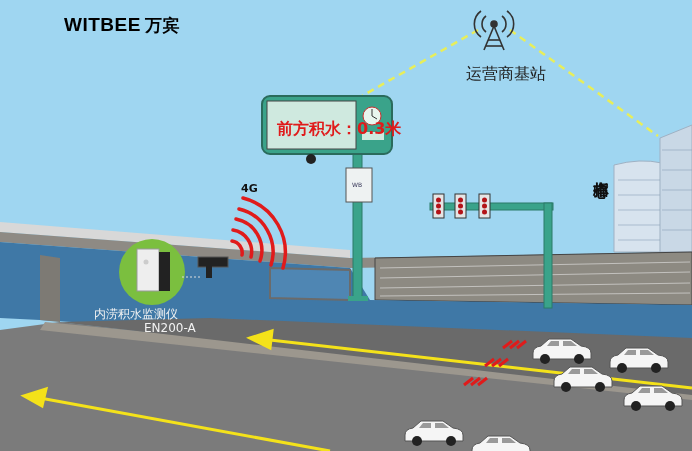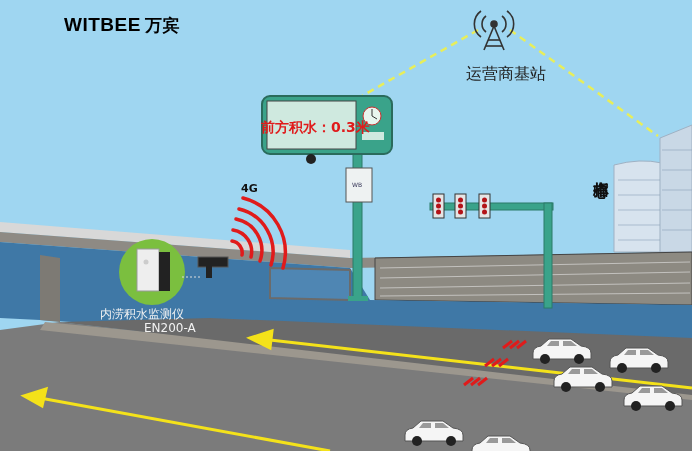--- a/index.html
+++ b/index.html
@@ -2,24 +2,24 @@
 <html><head>
 <meta charset="utf-8">
 <style>
   html,body{margin:0;padding:0;}
   body{width:692px;height:451px;overflow:hidden;position:relative;font-family:"DejaVu Sans",sans-serif;background:#9fd6f1;}
   .abs{position:absolute;}
   #scene{position:absolute;left:0;top:0;width:692px;height:451px;}
   .logo{left:28px;top:14px;color:#000000;font-weight:bold;font-size:19px;letter-spacing:0.5px;font-family:"Liberation Sans",sans-serif;margin-left:36px;}
   .logo .cn{font-size:17px;margin-left:4px;}
   .tower-label{left:466px;top:64px;font-size:16px;color:#222;}
-  .sign-text{left:261px;top:119px;font-size:14px;color:#e01b1b;font-weight:bold;}
+  .sign-text{left:277px;top:119px;font-size:16px;color:#e01b1b;font-weight:bold;}
   .cmd-label{left:590px;top:170px;width:20px;font-size:15px;line-height:18px;color:#111;writing-mode:vertical-rl;font-weight:bold;}
   .g4{left:241px;top:182px;font-size:11px;font-weight:bold;color:#111;text-align:right;}
-  .dev-name{left:100px;top:306px;font-size:12px;color:#f2f2f2;}
+  .dev-name{left:94px;top:306px;font-size:12px;color:#f2f2f2;}
   .dev-model{left:124px;top:321px;font-size:12px;color:#f2f2f2;margin-left:20px;}
 </style>
 </head>
 <body>
 
 <svg id="scene" width="692" height="451" viewBox="0 0 692 451">
   <rect x="0" y="0" width="692" height="451" fill="#9fd6f1"></rect>
 
   <g stroke="#e8ee5a" stroke-width="2.5" stroke-dasharray="7,5" fill="none">
     <line x1="478" y1="30" x2="362" y2="96"></line>

